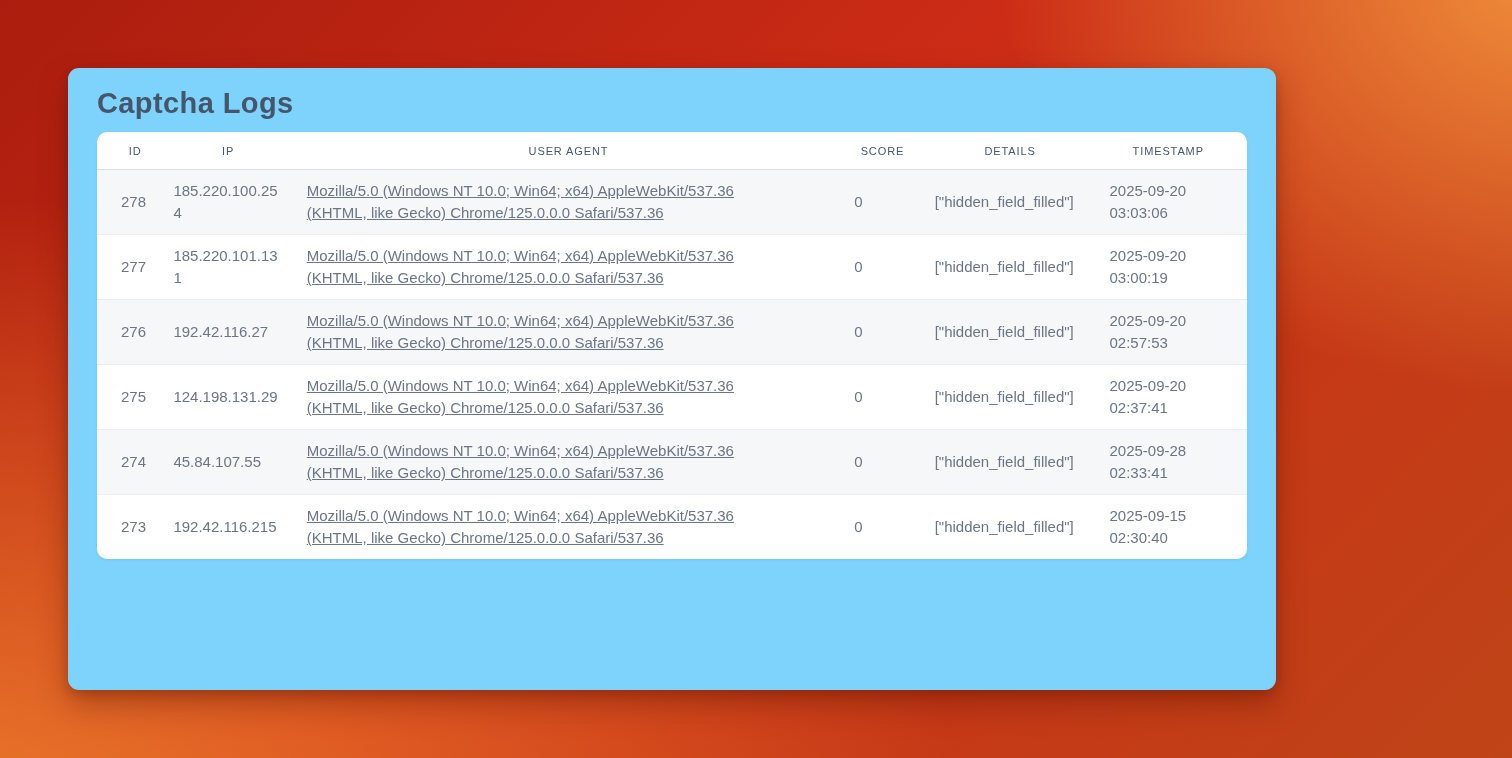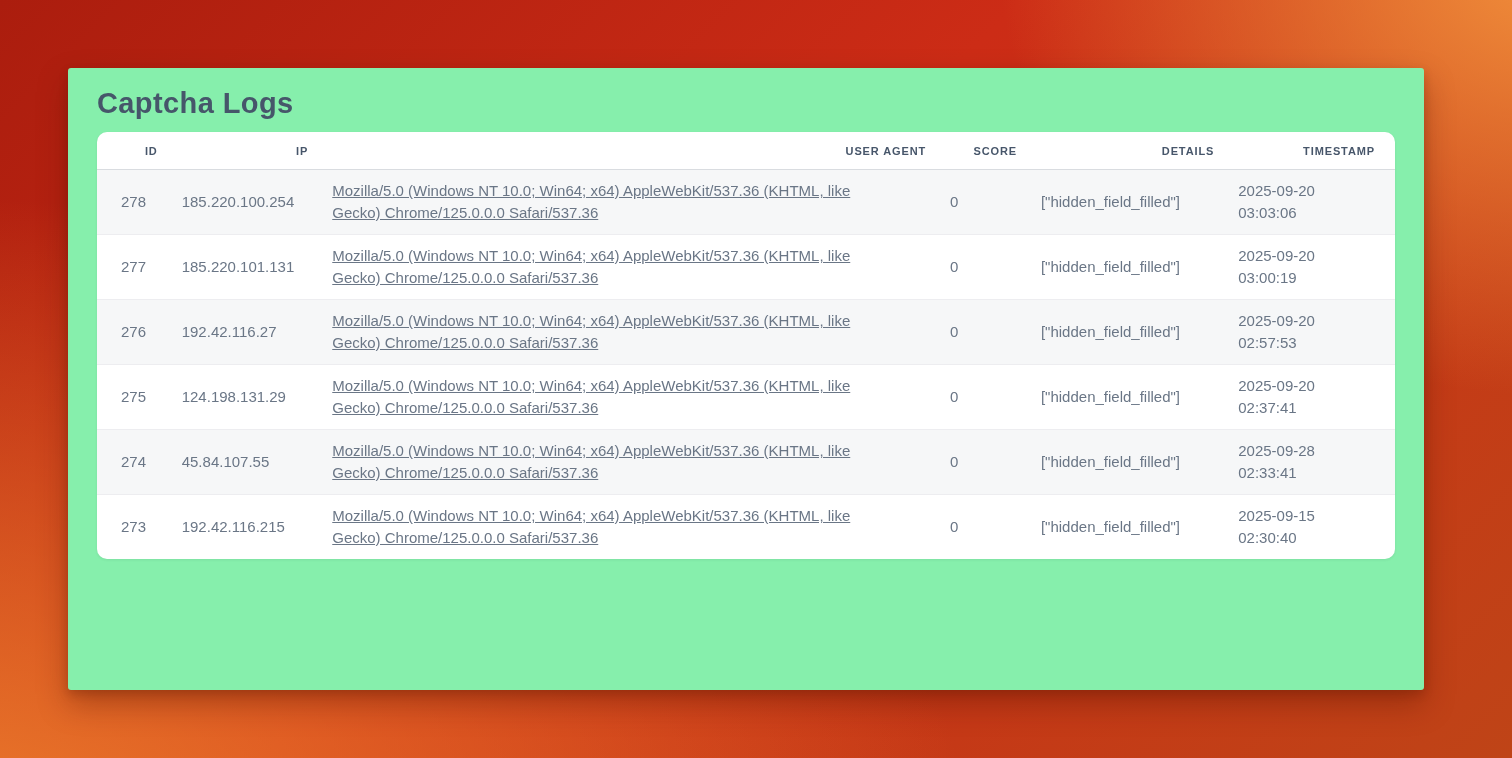--- a/index.html
+++ b/index.html
@@ -7,37 +7,37 @@
     width: 1512px; height: 758px; overflow: hidden;
     font-family: "Liberation Sans", "DejaVu Sans", sans-serif;
     background-color: #c03018;
     background-image:
       radial-gradient(ellipse 900px 700px at 103% -5%, rgba(244,150,62,0.95) 0%, rgba(244,150,62,0) 62%),
       radial-gradient(ellipse 1400px 900px at -5% 115%, rgba(240,132,46,0.95) 0%, rgba(240,132,46,0) 75%),
       linear-gradient(135deg, #ab1d0e 0%, #cc2c16 45%, #bf4417 100%);
   }
   .card {
     position: absolute; left: 68px; top: 68px;
-    width: 1356px; height: 622px; box-sizing: border-box;
-    background: #86efac; border-radius: 3px;
+    width: 1208px; height: 622px; box-sizing: border-box;
+    background: #7dd3fc; border-radius: 11px;
     padding: 18px 29px 0;
     box-shadow: 0 14px 30px rgba(90,20,0,0.38), 0 4px 10px rgba(90,20,0,0.22);
   }
   h1.page-title {
     margin: 0 0 12px; height: 34px; line-height: 34px;
     font-size: 29px; font-weight: 600; letter-spacing: 0.4px;
     color: #46566a;
   }
   .table-wrap {
     background: #ffffff; border-radius: 10px; overflow: hidden;
     box-shadow: 0 1px 3px rgba(15,23,42,0.07);
   }
   table { width: 100%; border-collapse: collapse; table-layout: fixed; }
   th {
-    text-align: right; font-size: 11px; font-weight: bold;
+    text-align: center; font-size: 11px; font-weight: normal;
     letter-spacing: 0.08em; color: #47566a;
     padding: 13px 12px 12px; border-bottom: 1px solid #d9dce0;
     white-space: nowrap;
   }
   td {
     font-size: 15px; line-height: 22px; color: #6a7686;
     padding: 10px 12px; border-bottom: 1px solid #ededf0;
     vertical-align: middle; overflow-wrap: break-word;
   }
   th:first-child, td:first-child { padding-left: 24px; }

